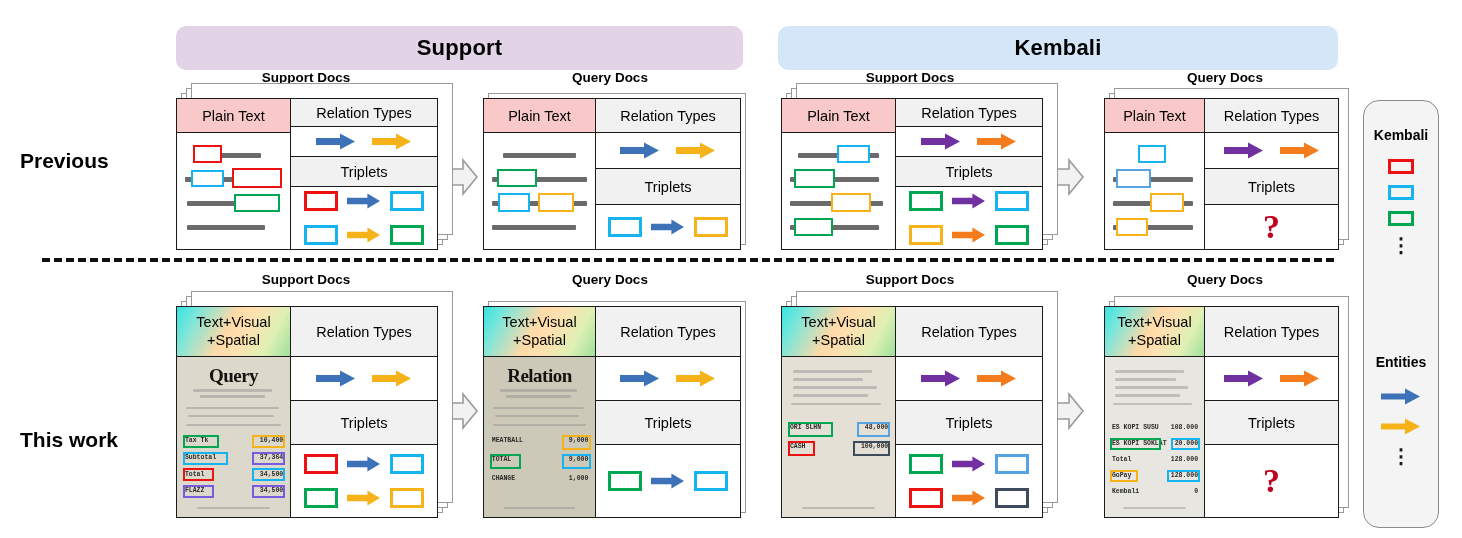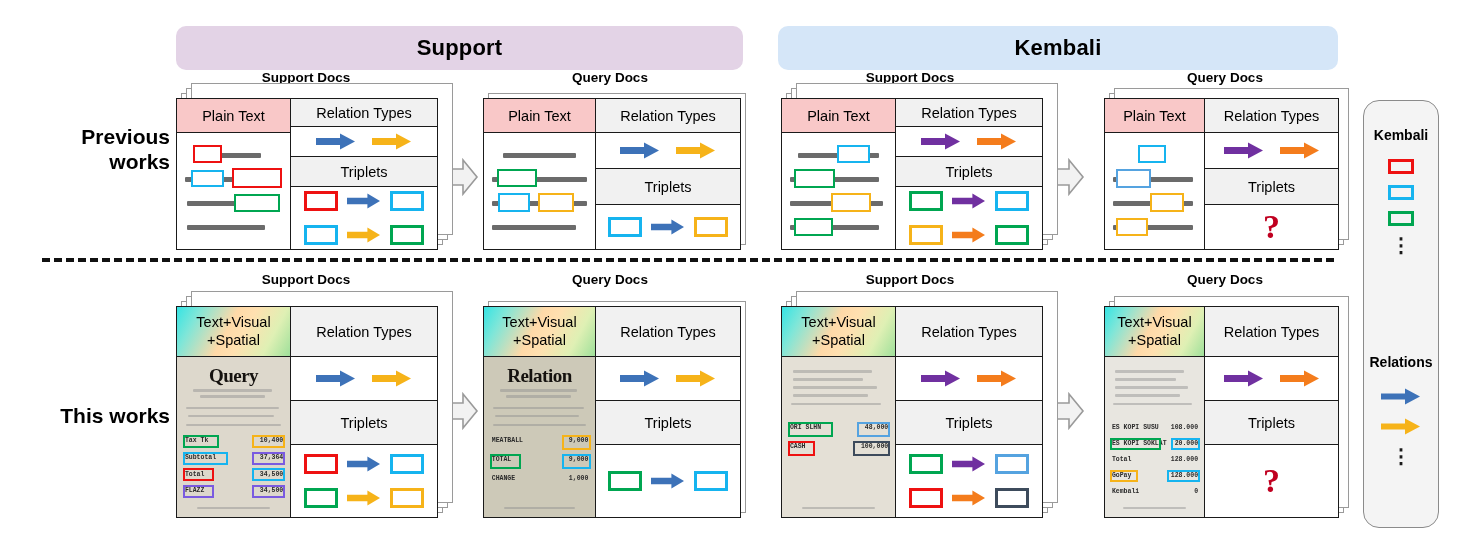--- a/index.html
+++ b/index.html
@@ -16,22 +16,23 @@
     font-size:22px;font-weight:bold;letter-spacing:.2px;
   }
 
   
   .caption{
     position:absolute;font-size:13.5px;font-weight:bold;text-align:center;
   }
 
   
   .rowlabel{
-    position:absolute;font-size:21px;font-weight:bold;text-align:right;
+    position:absolute;font-size:21px;font-weight:bold;text-align:left;
     line-height:1.18;
+    margin-top:24px;
   }
 
   
   .stack{position:absolute;}
   .sheet{
     position:absolute;background:#fff;border:1.3px solid #9a9a9a;
   }
   .card{
     position:absolute;left:0;top:0;width:100%;height:100%;
     background:#fff;border:1.5px solid #1a1a1a;
@@ -133,24 +134,23 @@
 <div class="caption" style="left:780px;top:70px;width:260px;">Support Docs</div>
 <div class="caption" style="left:1100px;top:70px;width:250px;">Query Docs</div>
 
 <div class="caption" style="left:176px;top:272px;width:260px;">Support Docs</div>
 <div class="caption" style="left:480px;top:272px;width:260px;">Query Docs</div>
 <div class="caption" style="left:780px;top:272px;width:260px;">Support Docs</div>
 <div class="caption" style="left:1100px;top:272px;width:250px;">Query Docs</div>
 
 <div class="rowlabel" style="left:20px;top:125px;width:150px;">
   <div>Previous</div>
-  <div>works</div>
 </div>
 <div class="rowlabel" style="left:20px;top:404px;width:150px;">
-  <div>This works</div>
+  <div>This work</div>
 </div>
 
 <div class="dashed" style="left:42px;top:258px;width:1292px;"></div>
 
 <div class="stack" id="p0" style="left:176px;top:98px;width:262px;height:152px;">
     <div class="sheet" style="left:15px;top:-15px;width:260px;height:150px;z-index:3"></div>
     <div class="sheet" style="left:10px;top:-10px;width:260px;height:150px;z-index:2"></div>
     <div class="sheet" style="left:5px;top:-5px;width:260px;height:150px;z-index:1"></div>
     <div class="card" style="z-index:20;">
     <div class="card-body">
@@ -790,21 +790,21 @@
   </svg>
 </div>
 
 <div class="legend" style="left:1363px;top:100px;width:76px;height:428px;padding-top:26px;">
   <div class="legend-title">Kembali</div>
   <div style="margin-top: 16px; width: 26px; height: 15px; border: 3.5px solid rgb(238, 17, 17); box-sizing: border-box;" id="lg-e0"></div>
   <div style="margin-top: 11px; width: 26px; height: 15px; border: 3.5px solid rgb(22, 180, 239); box-sizing: border-box;" id="lg-e1"></div>
   <div style="margin-top: 11px; width: 26px; height: 15px; border: 3.5px solid rgb(0, 166, 81); box-sizing: border-box;" id="lg-e2"></div>
   <div class="dots" style="margin-top:14px;">⋮</div>
 
-  <div class="legend-title" style="margin-top:104px;">Relations</div>
+  <div class="legend-title" style="margin-top:104px;">Entities</div>
   <div style="margin-top:18px;">
     <svg width="40" height="17" viewBox="0 0 40 17">
         <path d="M0 5.4 H24 V0.4 L39 8.5 L24 16.6 V11.6 H0 Z" id="lg-r0f" fill="#3d72b8"></path>
       </svg>
   </div>
   <div style="margin-top:13px;">
     <svg width="40" height="17" viewBox="0 0 40 17">
         <path d="M0 5.4 H24 V0.4 L39 8.5 L24 16.6 V11.6 H0 Z" id="lg-r1f" fill="#f6b319"></path>
       </svg>
   </div>

